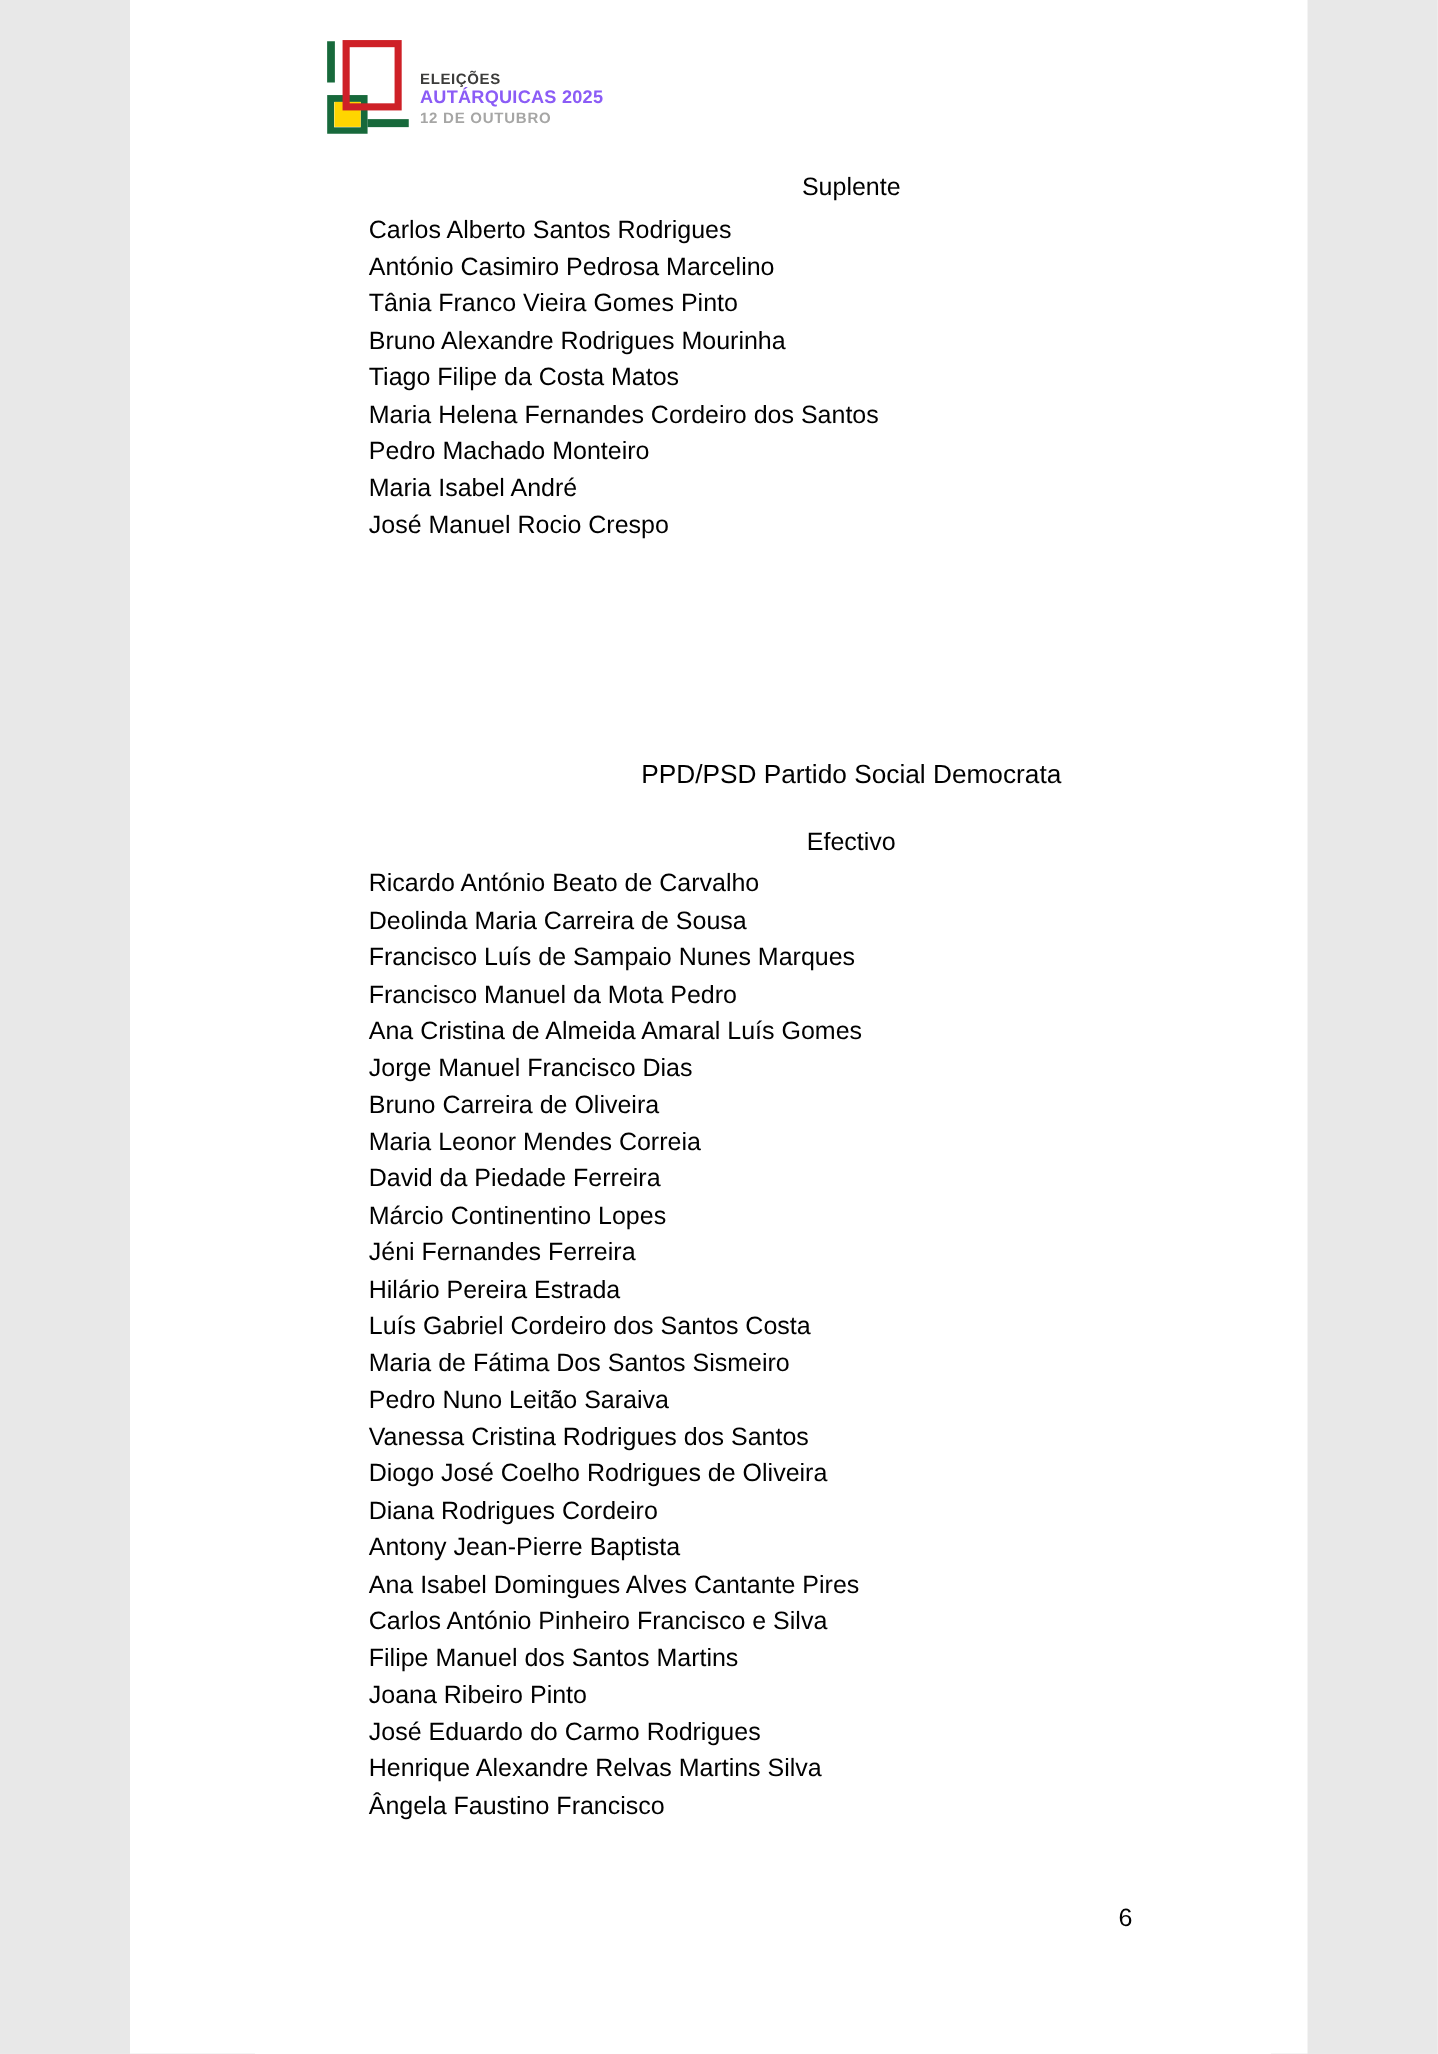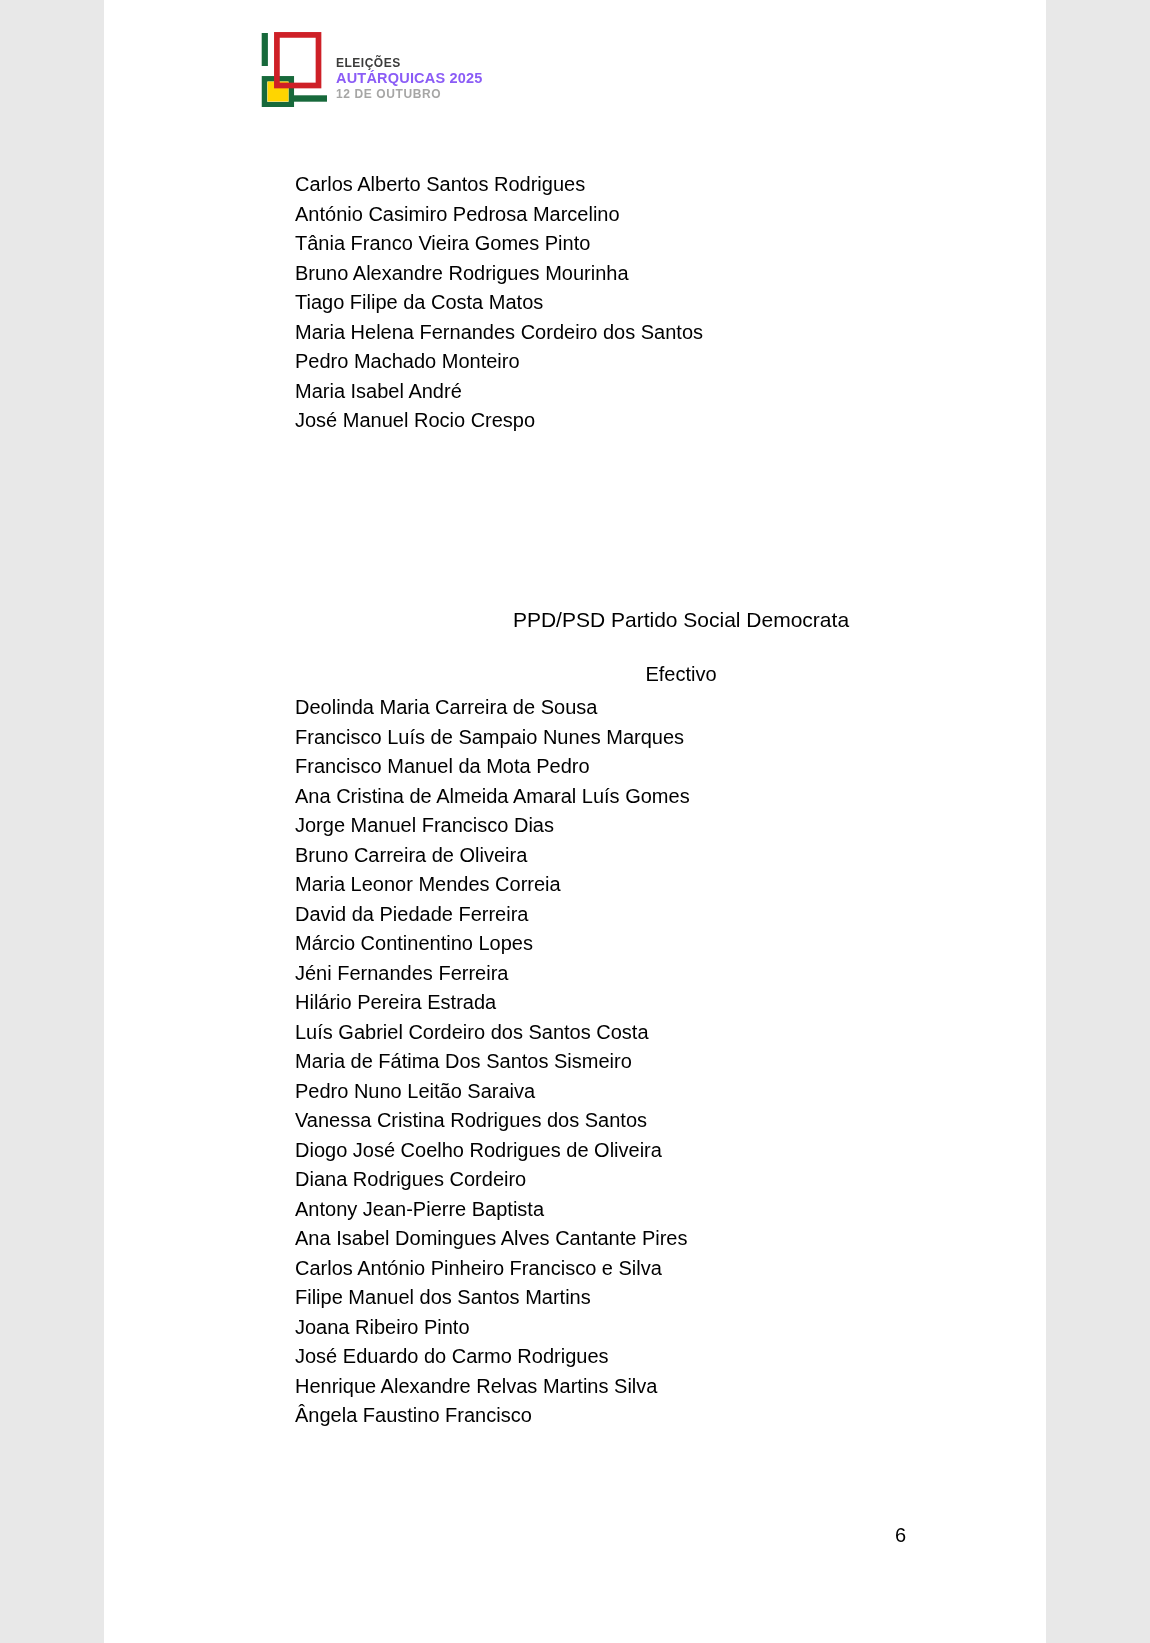--- a/index.html
+++ b/index.html
@@ -70,20 +70,21 @@
 
       <rect x="172.9" y="34.9" width="41.6" height="50.6" fill="none" stroke-width="5.7" stroke="#ce2027"></rect>
     </svg>
     <div class="logo-text">
       <div class="logo-line1">ELEIÇÕES</div>
       <div class="logo-line2">AUTÁRQUICAS 2025</div>
       <div class="logo-line3">12 DE OUTUBRO</div>
     </div>
   </div>
 
+  <div class="heading h-suplente">Suplente</div>
   <div class="name-list list-suplente">
 
 
 
       <div class="name-line">Carlos Alberto Santos Rodrigues</div>
 
       <div class="name-line">António Casimiro Pedrosa Marcelino</div>
 
       <div class="name-line">Tânia Franco Vieira Gomes Pinto</div>
 
@@ -99,20 +100,21 @@
 
       <div class="name-line">José Manuel Rocio Crespo</div>
     </div>
 
   <div class="heading h-party">PPD/PSD Partido Social Democrata</div>
 
   <div class="heading h-efectivo">Efectivo</div>
   <div class="name-list list-efectivo">
 
 
+      <div class="name-line">Ricardo António Beato de Carvalho</div>
 
       <div class="name-line">Deolinda Maria Carreira de Sousa</div>
 
       <div class="name-line">Francisco Luís de Sampaio Nunes Marques</div>
 
       <div class="name-line">Francisco Manuel da Mota Pedro</div>
 
       <div class="name-line">Ana Cristina de Almeida Amaral Luís Gomes</div>
 
       <div class="name-line">Jorge Manuel Francisco Dias</div>

